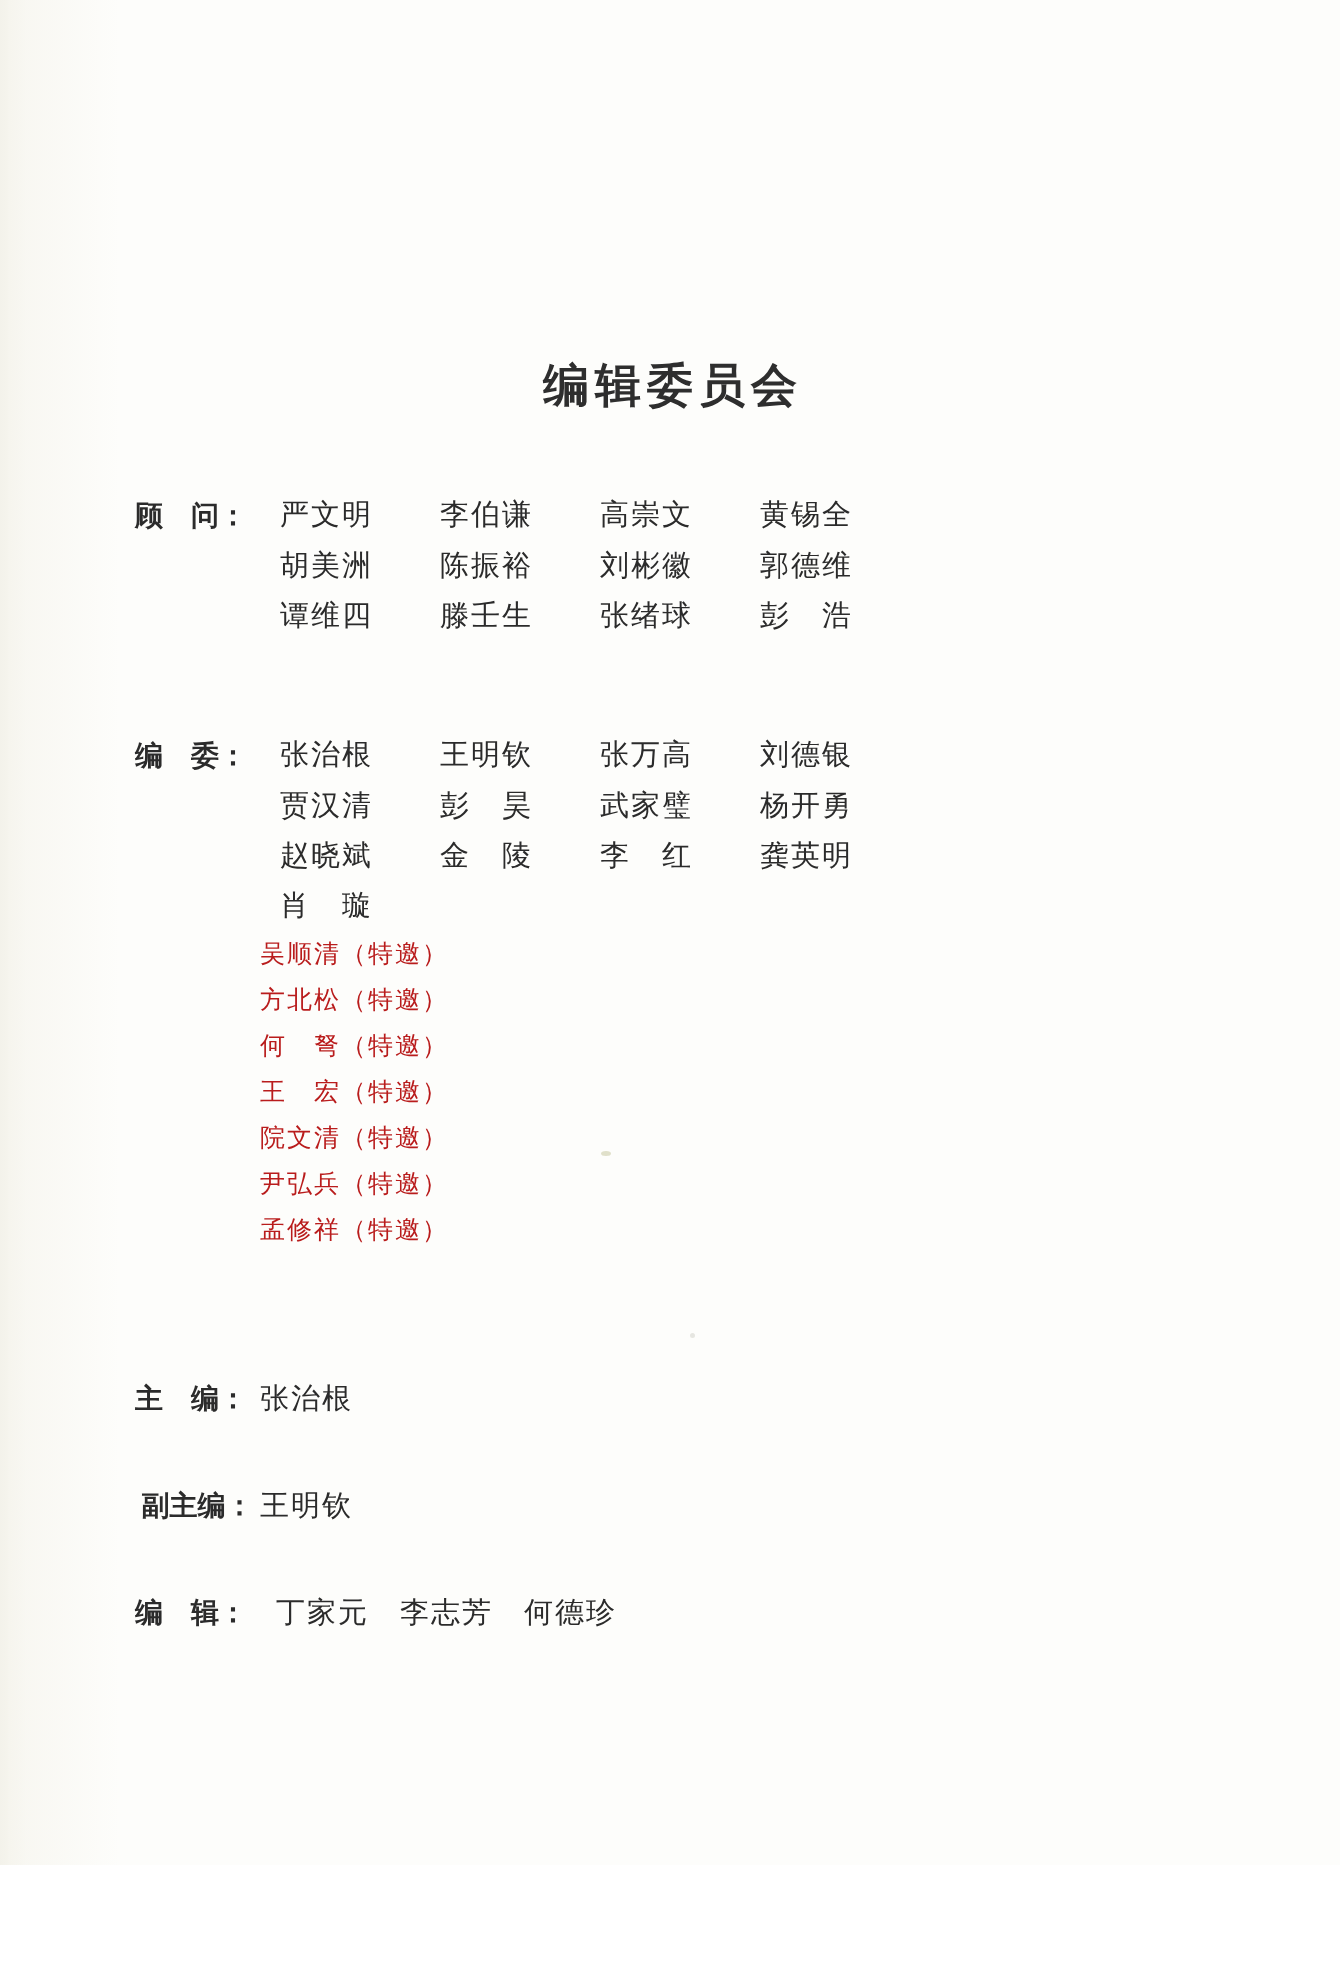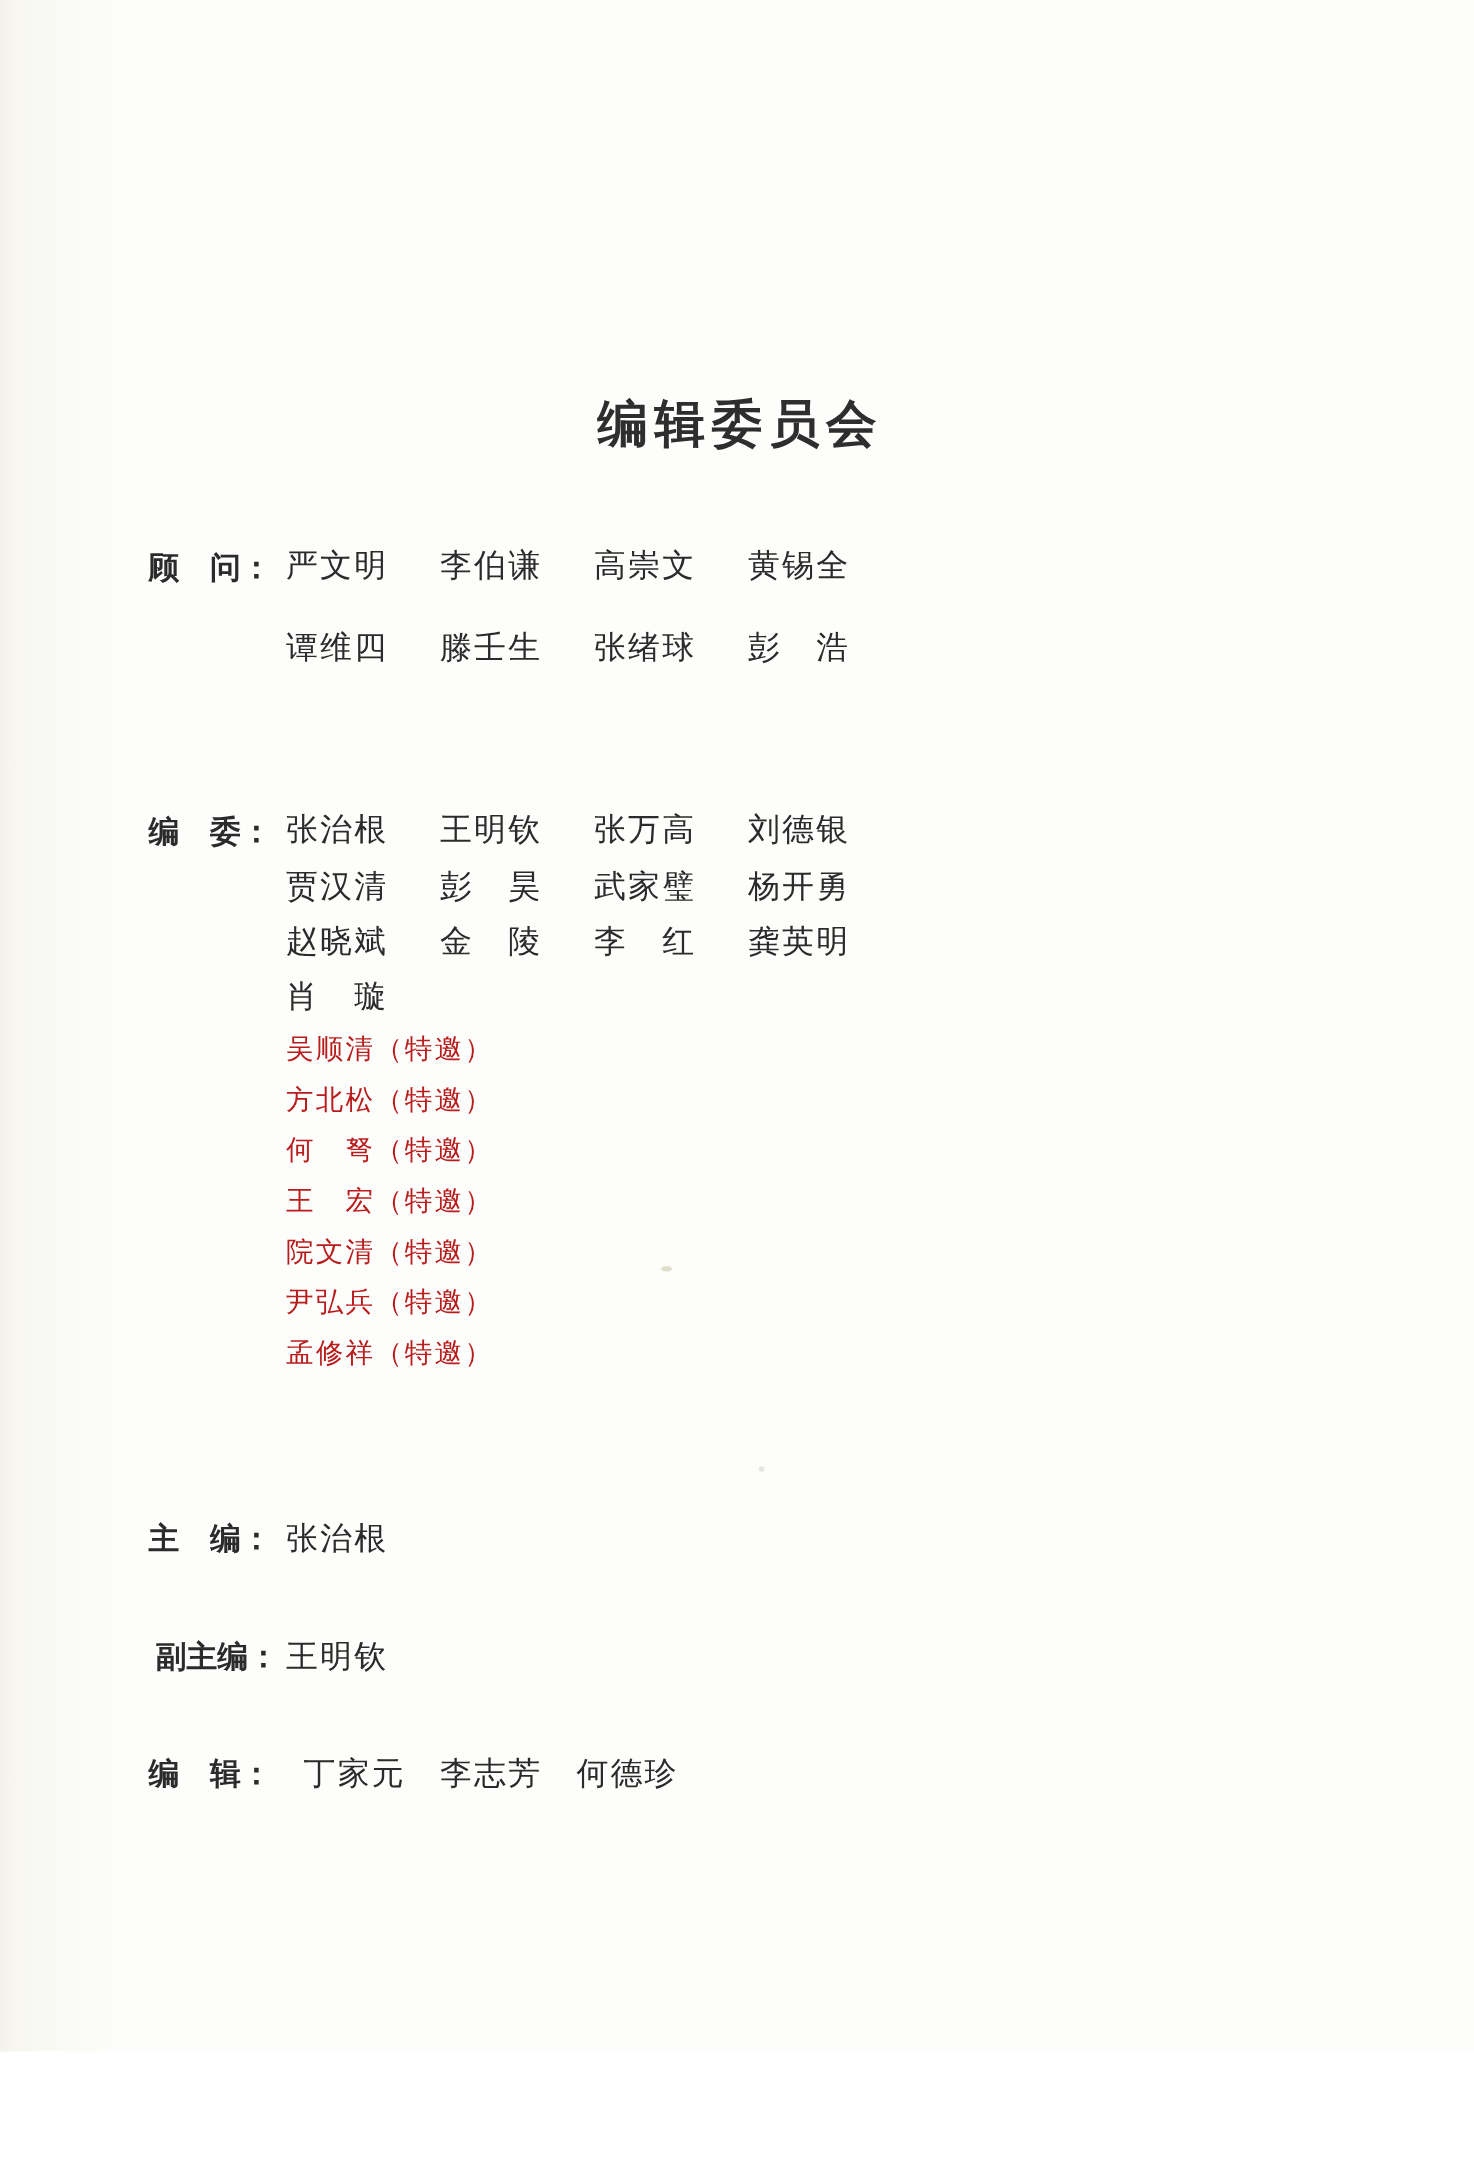--- a/index.html
+++ b/index.html
@@ -88,20 +88,21 @@
     display: flex;
     flex-wrap: wrap;
     flex: 1 1 auto;
   }
   .name {
     font-size: 29px;
     color: #2b2b2b;
     width: 140px;
     letter-spacing: 2px;
     white-space: nowrap;
+    margin-left: 20px;
   }
 
   .name-line {
     font-size: 25px;
     color: #b91c1c;
     letter-spacing: 2px;
     white-space: nowrap;
   }
 
   .nrow { margin-bottom: 21px; }
@@ -139,20 +140,26 @@
         <div class="label">顾　问：</div>
         <div class="names">
           <div class="name">严文明</div>
           <div class="name">李伯谦</div>
           <div class="name">高崇文</div>
           <div class="name">黄锡全</div>
         </div>
       </div>
       <div class="row nrow">
         <div class="label"></div>
+        <div class="names">
+          <div class="name">胡美洲</div>
+          <div class="name">陈振裕</div>
+          <div class="name">刘彬徽</div>
+          <div class="name">郭德维</div>
+        </div>
       </div>
       <div class="row nrow">
         <div class="label"></div>
         <div class="names">
           <div class="name">谭维四</div>
           <div class="name">滕壬生</div>
           <div class="name">张绪球</div>
           <div class="name">彭　浩</div>
         </div>
       </div>

